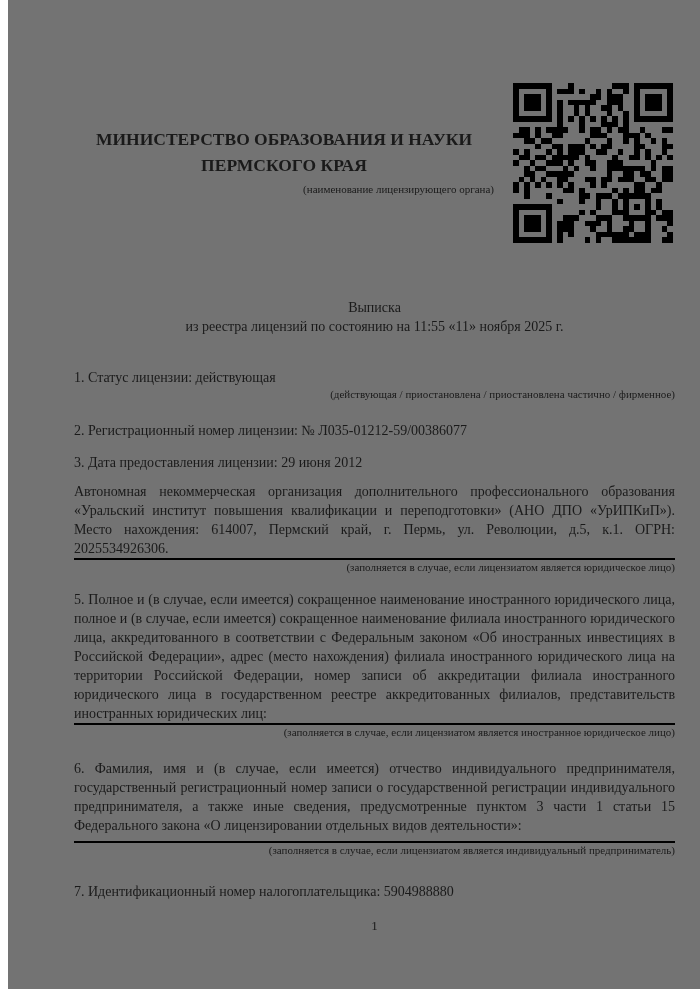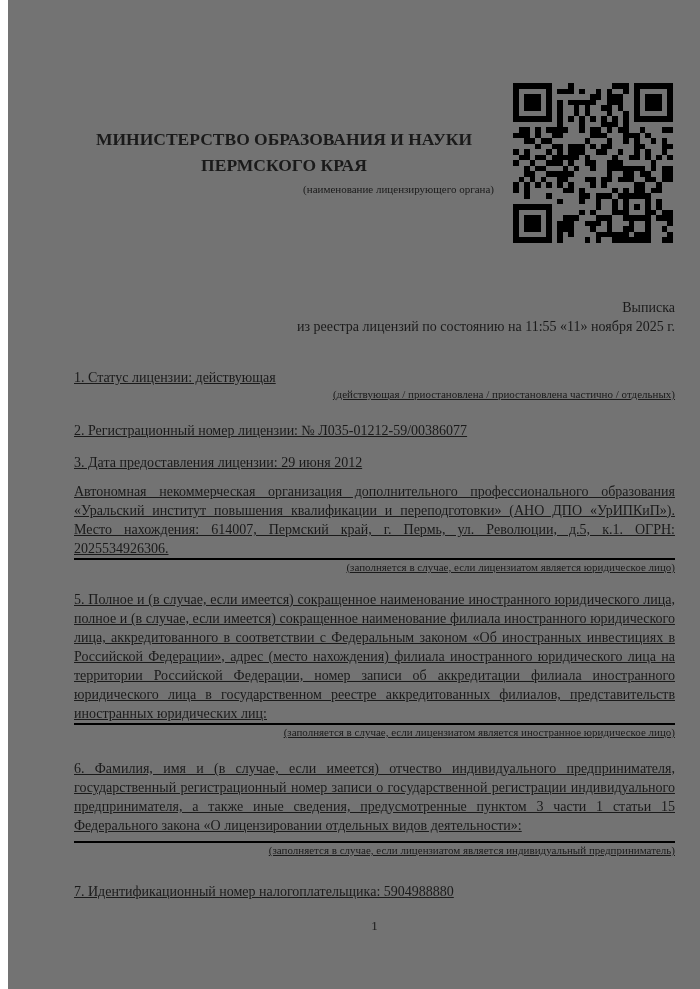--- a/index.html
+++ b/index.html
@@ -8,22 +8,22 @@
     background:#737373;color:#1a1a1a;
     font-family:"Liberation Serif","DejaVu Serif",serif;
     font-size:14px;
     margin-left:8px;
   }
   .content{padding:126px 33px 0 66px;}
   .ministry{width:420px;text-align:center;}
   .ministry-name{font-size:17.5px;font-weight:bold;line-height:26px;}
   .caption{font-size:11px;line-height:14px;text-align:right;color:#1a1a1a;}
   .ministry .caption{margin-top:4px;}
-  .doc-title{margin-top:102px;text-align:right;line-height:19px;}
-  .item{margin:0;text-decoration:underline;}
+  .doc-title{margin-top:102px;text-align:center;line-height:19px;}
+  .item{margin:0;}
   .line-item{line-height:18px;}
   .para{line-height:19px;text-align:justify;margin:0;}
   .rule{border-top:2px solid #000;height:0;}
   .i1{margin-top:33px;}
   .i2{margin-top:21px;}
   .i3{margin-top:14px;}
   .i4{margin-top:10px;}
   .i5{margin-top:16px;}
   .i6{margin-top:20px;}
   .i6 .rule{margin-top:6px;}
@@ -453,21 +453,21 @@
       <div class="caption">(наименование лицензирующего органа)</div>
     </div>
 
     <div class="doc-title">
       <div>Выписка</div>
       <div>из реестра лицензий по состоянию на 11:55 «11» ноября 2025 г.</div>
     </div>
 
     <div class="item i1">
       <div class="line-item">1. Статус лицензии: действующая</div>
-      <div class="caption">(действующая / приостановлена / приостановлена частично / отдельных)</div>
+      <div class="caption">(действующая / приостановлена / приостановлена частично / фирменное)</div>
     </div>
 
     <div class="item i2 line-item">2. Регистрационный номер лицензии: № Л035-01212-59/00386077</div>
 
     <div class="item i3 line-item">3. Дата предоставления лицензии: 29 июня 2012</div>
 
     <div class="item i4">
       <p class="para">Автономная некоммерческая организация дополнительного профессионального образования «Уральский институт повышения квалификации и переподготовки» (АНО ДПО «УрИПКиП»). Место нахождения: 614007, Пермский край, г. Пермь, ул. Революции, д.5, к.1. ОГРН: 2025534926306.</p>
       <div class="rule"></div>
       <div class="caption">(заполняется в случае, если лицензиатом является юридическое лицо)</div>

